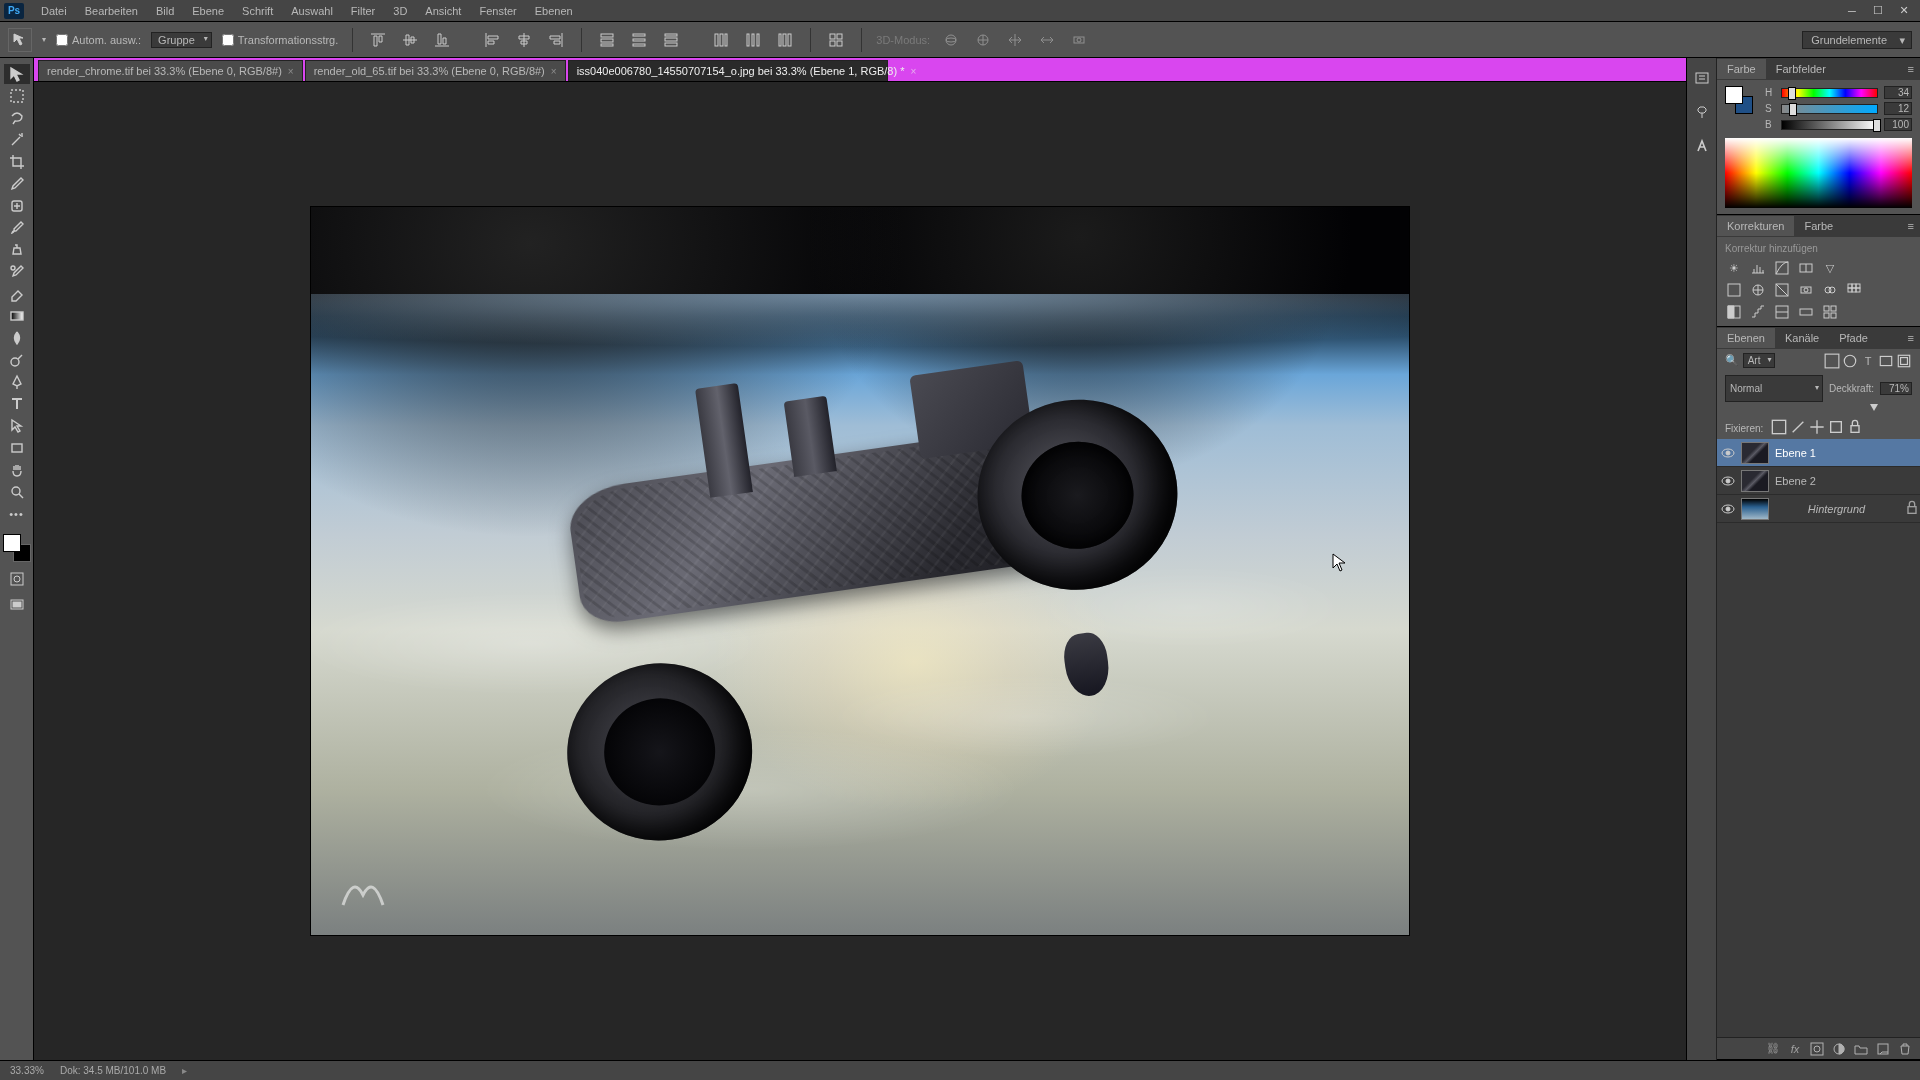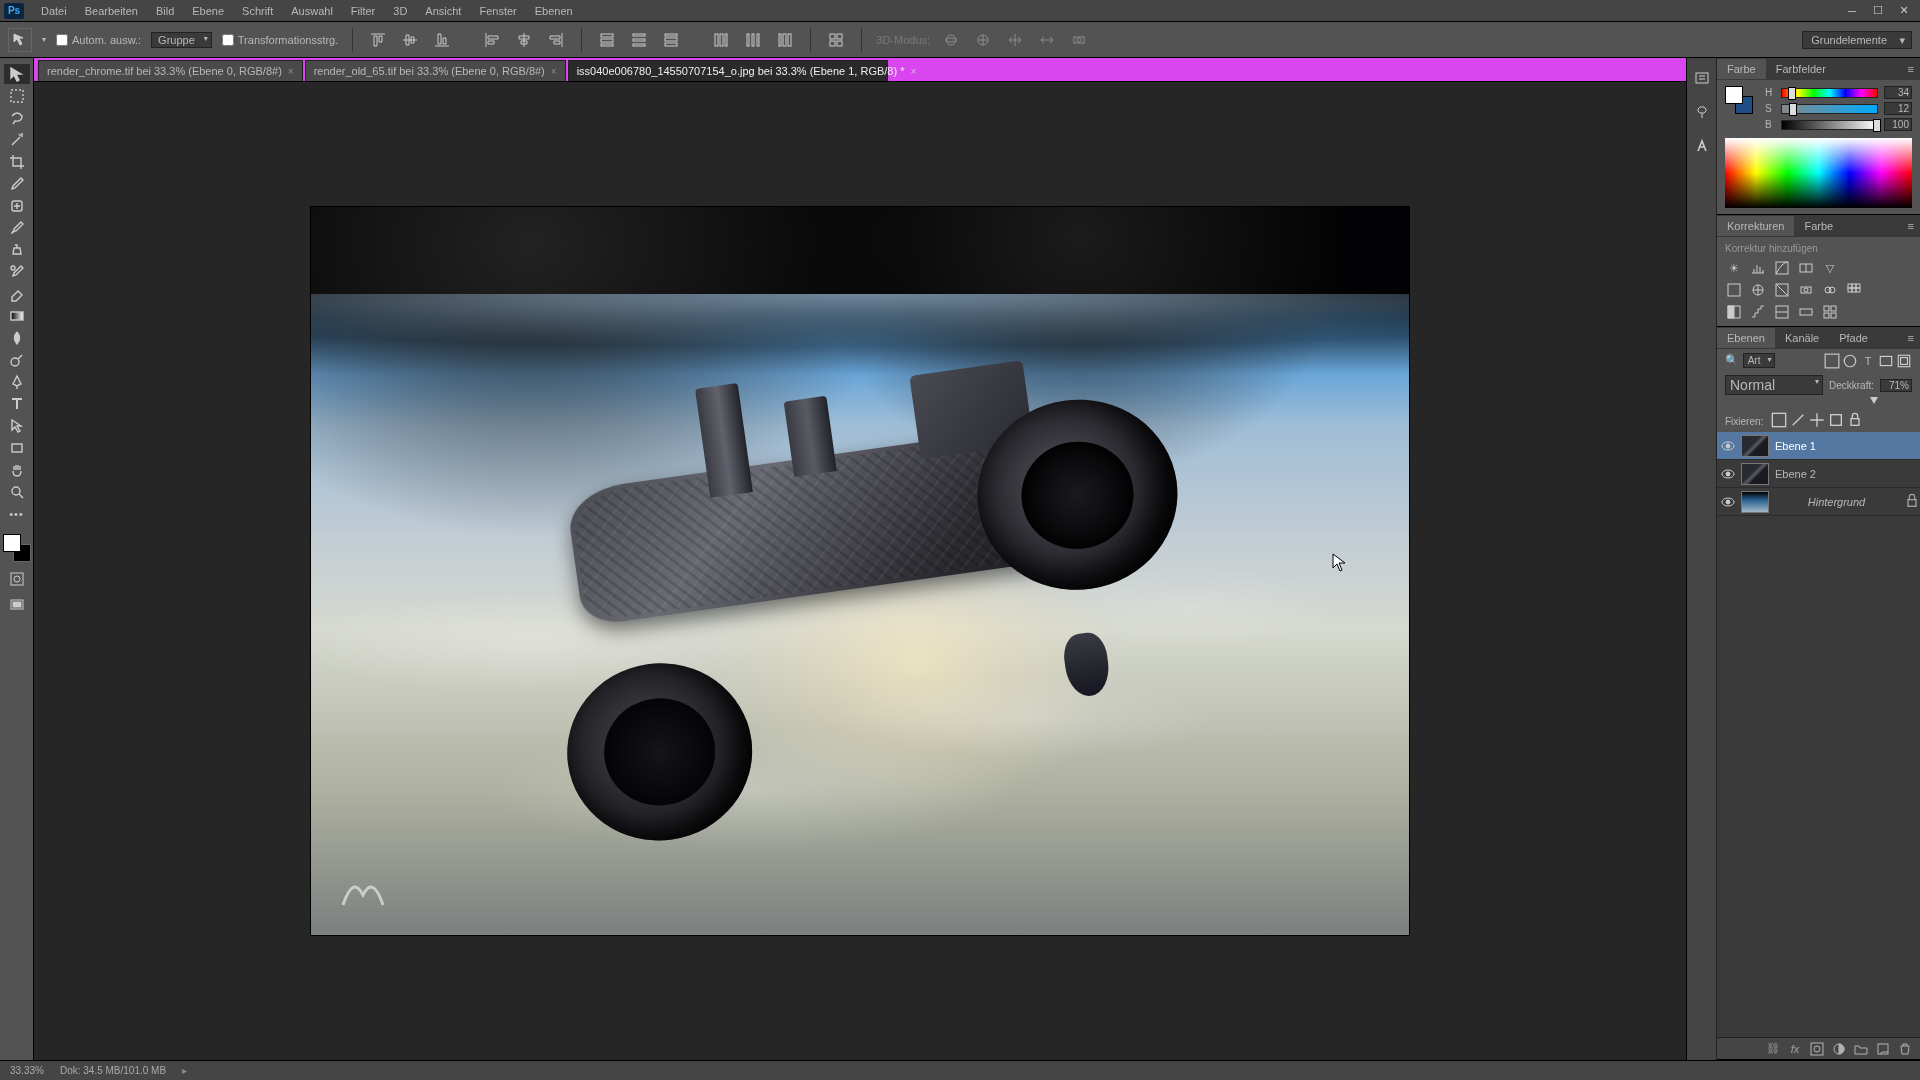--- a/index.html
+++ b/index.html
@@ -105,21 +105,21 @@
 
 
 .layers-panel { flex:1; display:flex; flex-direction:column; }
 .layer-opts { display:flex; align-items:center; gap:4px; padding:4px 8px; background:#535353; }
 .search-kind { flex:1; display:flex; align-items:center; gap:4px; }
 .kind-select { background:#3a3a3a; border:1px solid #222; padding:1px 14px 1px 4px; font-size:10px; position:relative; }
 .kind-select::after { content:"▾"; position:absolute; right:3px; font-size:8px; }
 .filter-icons { display:flex; gap:2px; }
 .fi { width:16px; height:14px; display:flex; align-items:center; justify-content:center; }
 .layer-blend-row { display:flex; align-items:center; gap:6px; padding:3px 8px; background:#535353; }
-.blend-select { flex:1; background:#3a3a3a; border:1px solid #222; padding:1px 4px; font-size:14px; position:relative; }
+.blend-select { flex:1; background:#3a3a3a; border:1px solid #222; padding:7px 4px; font-size:10px; position:relative; }
 .blend-select::after { content:"▾"; position:absolute; right:3px; font-size:8px; }
 .opacity-label { font-size:10px; }
 .opacity-val { width:32px; background:#3a3a3a; border:1px solid #222; font-size:10px; text-align:right; padding:0 2px; }
 .fix-row { display:flex; align-items:center; gap:4px; padding:2px 8px; background:#535353; font-size:10px; }
 .fix-row .lock-icons { display:flex; gap:3px; margin-left:4px; }
 .opacity-slider-row { height:6px; position:relative; margin:2px 8px 4px; }
 .opacity-slider-row .thumb { position:absolute; right:18%; top:-3px; width:0; height:0; border-left:4px solid transparent; border-right:4px solid transparent; border-top:7px solid #ccc; }
 .layer-list { flex:1; background:#3a3a3a; overflow:auto; }
 .layer { display:flex; align-items:center; height:28px; border-bottom:1px solid #2b2b2b; padding:0 4px; gap:6px; }
 .layer.selected { background:#5578a3; color:#fff; }

